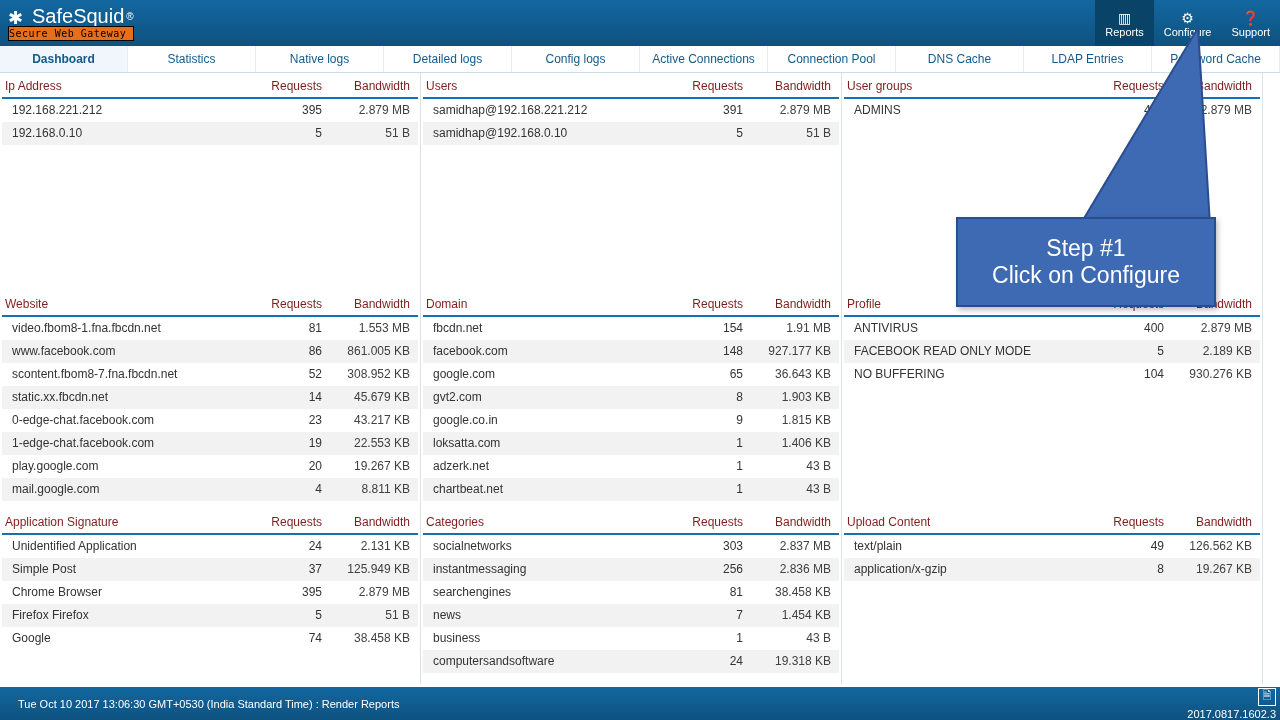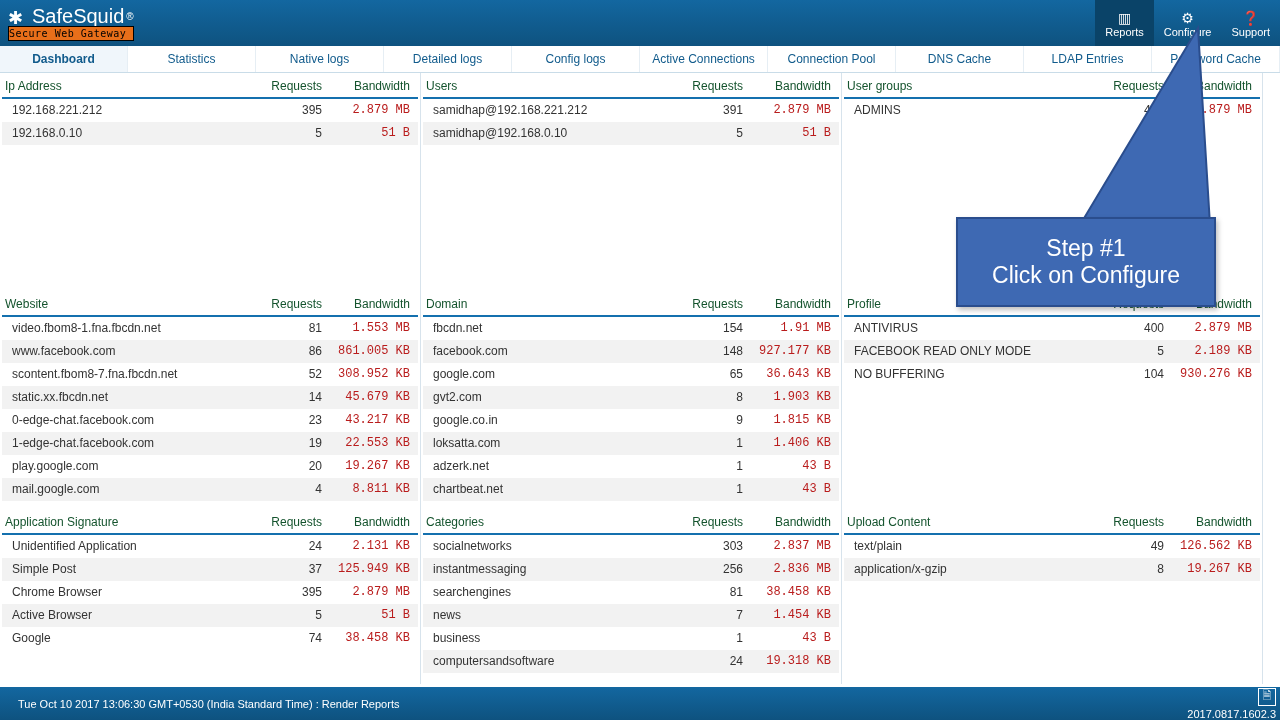--- a/index.html
+++ b/index.html
@@ -103,39 +103,39 @@
   border-right: 1px solid #d7e3ec;
   display: flex;
   flex-direction: column;
   overflow: hidden;
   padding: 0 2px;
 }
 .panel-header {
   display: flex;
   padding: 6px 8px 4px 3px;
   border-bottom: 2px solid #1470ae;
-  color: #14532d;
+  color: #7f1d1d;
   font-size: 12px;
   font-weight: 500;
 }
 .panel-header .col-title { flex: 1; text-align: left; }
 .panel-header .col-req { width: 88px; text-align: right; }
 .panel-header .col-bw { width: 88px; text-align: right; }
 .panel-body { flex: 1; overflow: hidden; }
 .row {
   display: flex;
   padding: 4px 8px 4px 10px;
   font-size: 12px;
   color: #333;
   line-height: 15px;
 }
 .row:nth-child(even) { background: #f2f2f2; }
 .row .c1 { flex: 1; text-align: left; white-space: nowrap; overflow: hidden; text-overflow: ellipsis; }
 .row .c2 { width: 88px; text-align: right; color: #333; }
-.row .c3 { width: 88px; text-align: right; color: #b91c1c; font-family: Liberation Mono, monospace; }
+.row .c3 { width: 88px; text-align: right; color: #404040; }
 
 .statusbar {
   height: 33px;
   background: #125b8c;
   background: linear-gradient(to bottom, #1367a0 0%, #0e527f 100%);
   color: #fff;
   display: flex;
   align-items: center;
   justify-content: space-between;
   padding: 0 4px 0 18px;
@@ -408,21 +408,21 @@
           <span class="c1">Simple Post</span>
           <span class="c2">37</span>
           <span class="c3">125.949 KB</span>
         </div>
         <div class="row">
           <span class="c1">Chrome Browser</span>
           <span class="c2">395</span>
           <span class="c3">2.879 MB</span>
         </div>
         <div class="row">
-          <span class="c1">Active Browser</span>
+          <span class="c1">Firefox Firefox</span>
           <span class="c2">5</span>
           <span class="c3">51 B</span>
         </div>
         <div class="row">
           <span class="c1">Google</span>
           <span class="c2">74</span>
           <span class="c3">38.458 KB</span>
         </div>
       </div>
     </div>

